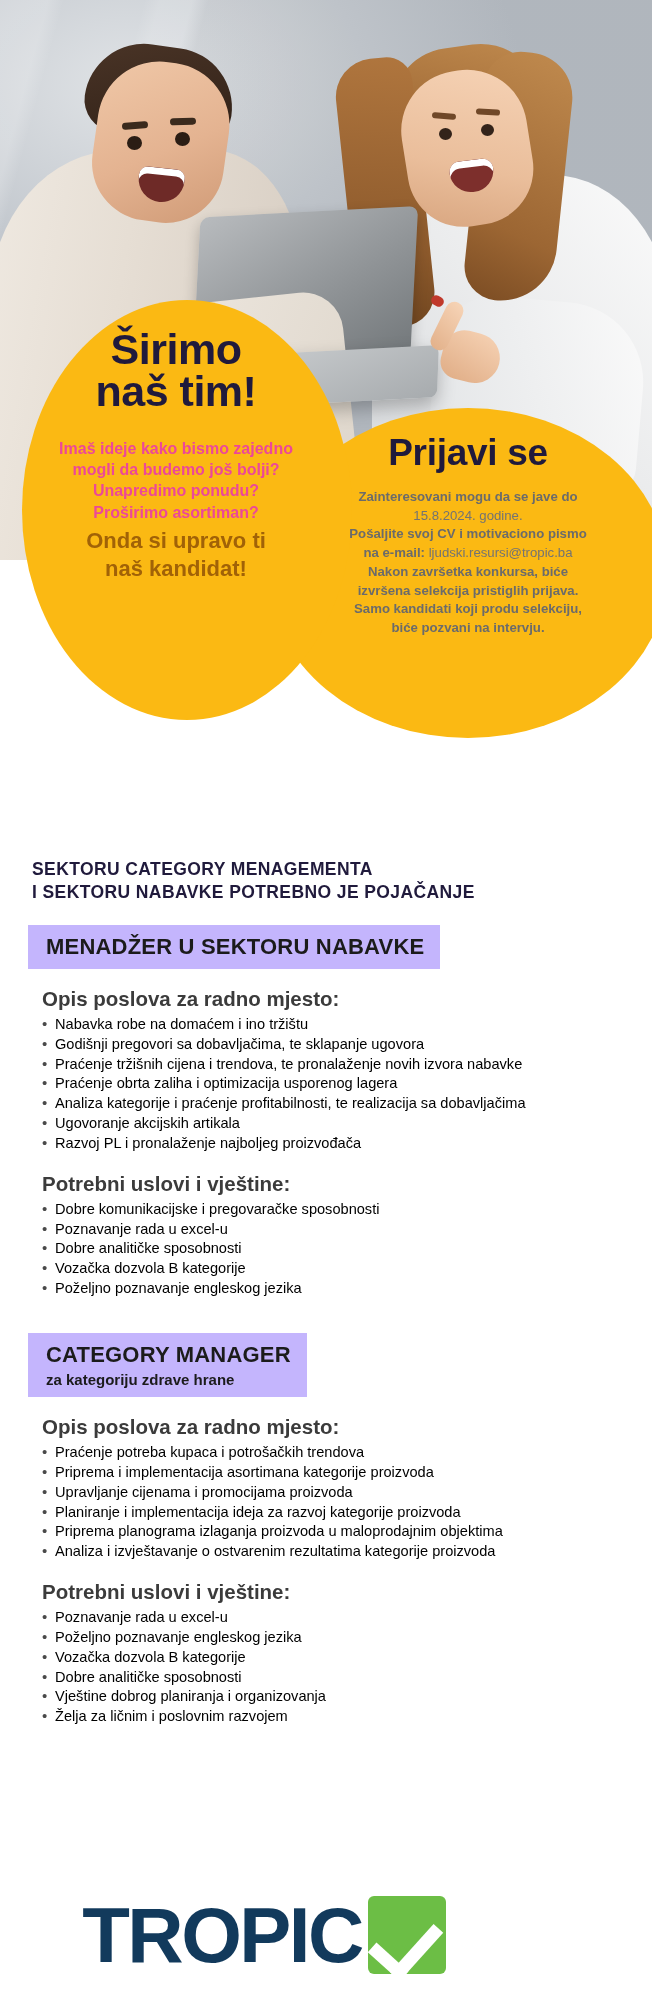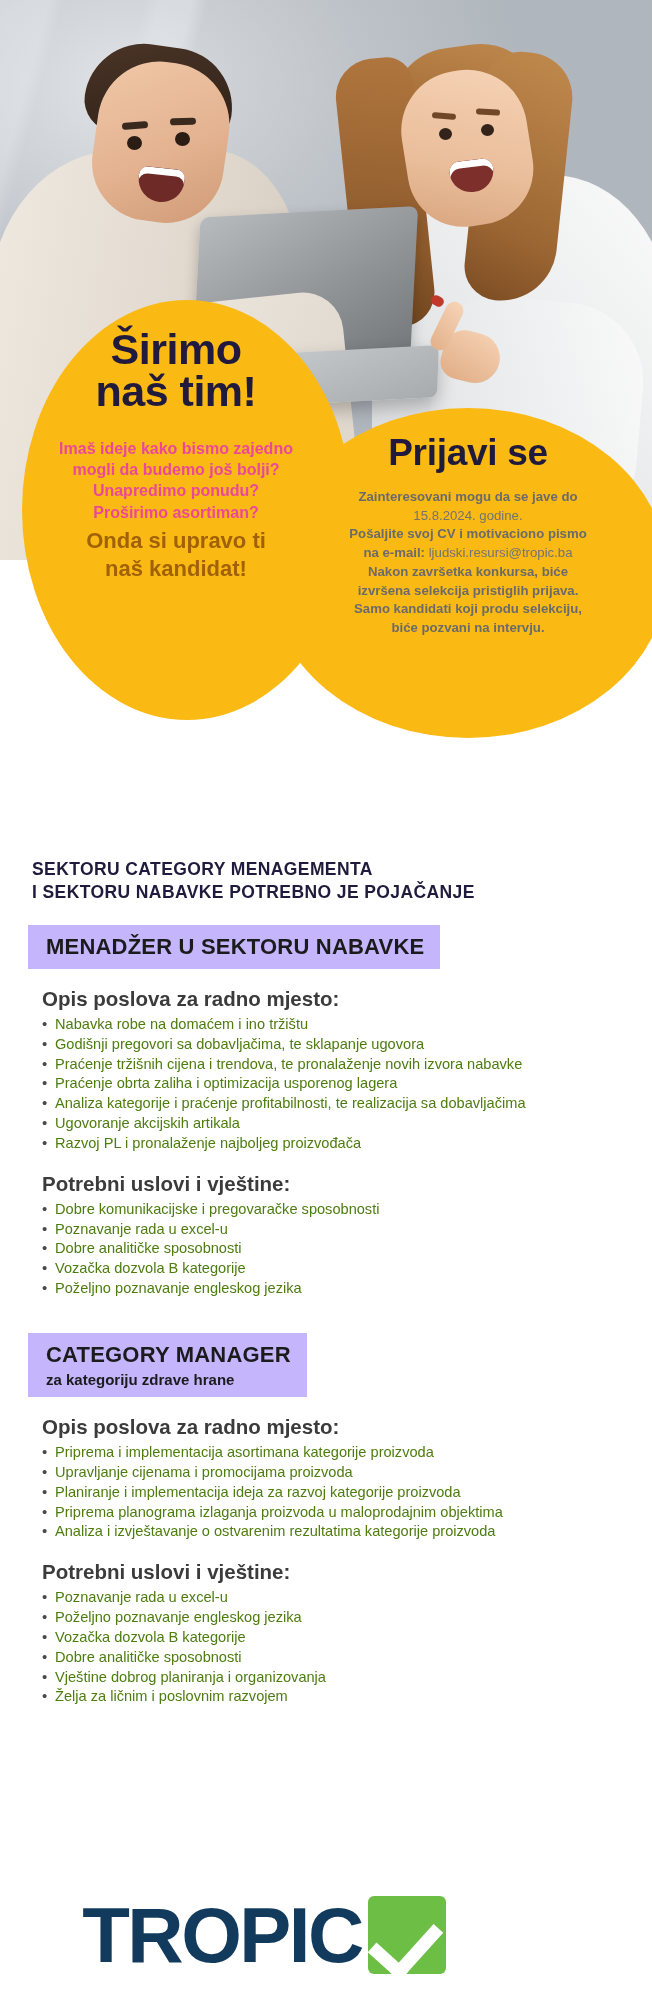--- a/index.html
+++ b/index.html
@@ -234,21 +234,21 @@
     margin-top: 3px;
     font-size: 15px; font-weight: 800; color:#1b1b1b;
   }
   .job-body{ padding: 0 10px 0 14px; }
   .block-title{
     margin-top: 18px; margin-bottom: 4px;
     font-size: 20.5px; font-weight: 800; color:#3b3b3b;
   }
   ul.bullets{ list-style:none; }
   ul.bullets li{
-    font-size: 14.6px; line-height: 1.36; color:#4d7c0f;
+    font-size: 14.6px; line-height: 1.36; color:#000000;
     padding-left: 13px; position:relative; font-weight: 400;
   }
   ul.bullets li::before{
     content:"•"; position:absolute; left:0; top:-1px; color:#4a4a4a;
     font-size: 15px;
   }
 
   
   .logo{
     position:absolute; left:0; bottom: 26px; width:528px;
@@ -368,20 +368,21 @@
     </div>
 
     <div style="margin-top:14px;">
       <div class="job-bar">
         <div class="jb-title">CATEGORY MANAGER</div>
         <div class="jb-sub">za kategoriju zdrave hrane</div>
       </div>
       <div class="job-body">
         <div class="block-title">Opis poslova za radno mjesto:</div>
         <ul class="bullets">
+          <li>Praćenje potreba kupaca i potrošačkih trendova</li>
           <li>Priprema i implementacija asortimana kategorije proizvoda</li>
           <li>Upravljanje cijenama i promocijama proizvoda</li>
           <li>Planiranje i implementacija ideja za razvoj kategorije proizvoda</li>
           <li>Priprema planograma izlaganja proizvoda u maloprodajnim objektima</li>
           <li>Analiza i izvještavanje o ostvarenim rezultatima kategorije proizvoda</li>
         </ul>
         <div class="block-title">Potrebni uslovi i vještine:</div>
         <ul class="bullets">
           <li>Poznavanje rada u excel-u</li>
           <li>Poželjno poznavanje engleskog jezika</li>

